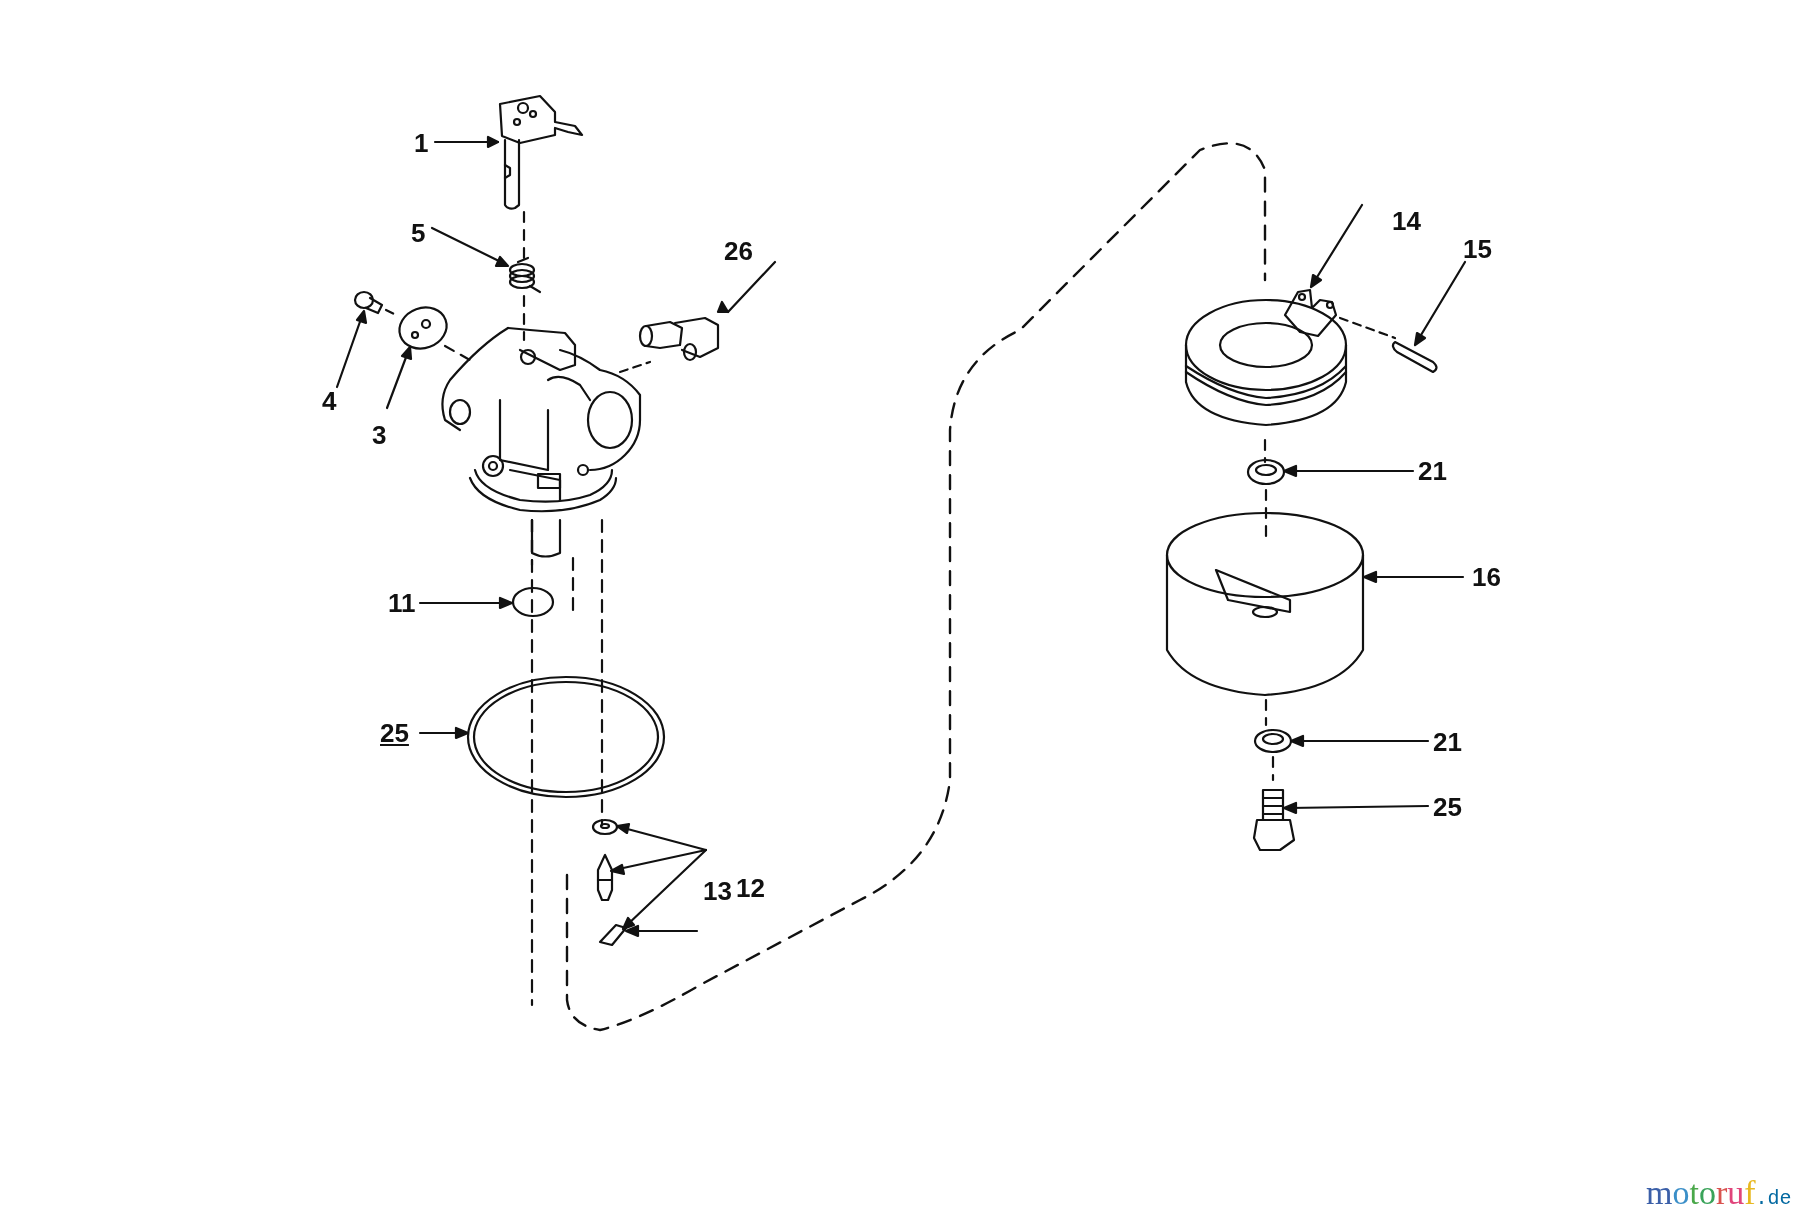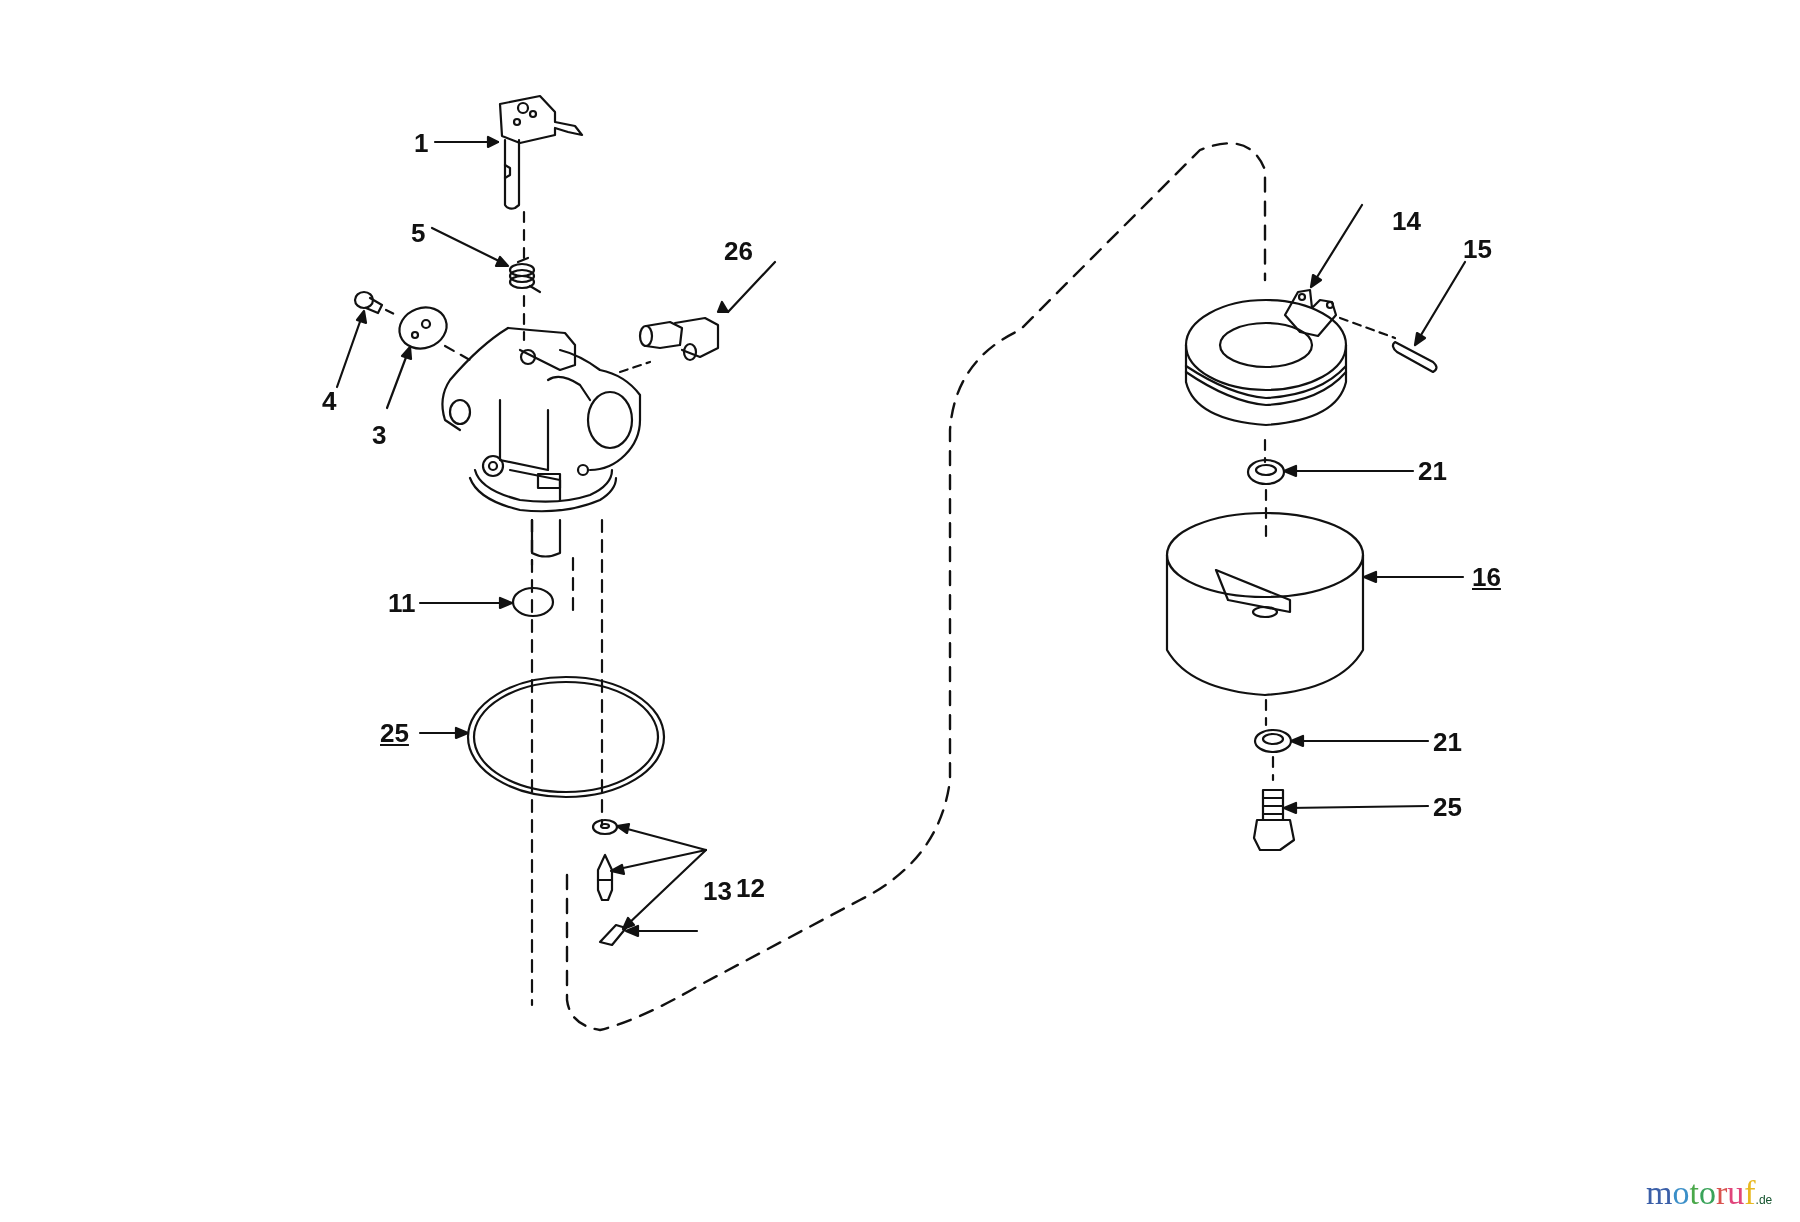--- a/index.html
+++ b/index.html
@@ -1,21 +1,21 @@
 <!DOCTYPE html>
 <html><head>
 <meta charset="utf-8">
 <style>
   html,body{margin:0;padding:0;background:#ffffff;}
   body{width:1800px;height:1222px;position:relative;overflow:hidden;font-family:"Liberation Sans",sans-serif;}
   #diagram{position:absolute;left:0;top:0;width:1800px;height:1222px;}
   .lbl{position:absolute;font-family:"Liberation Sans",sans-serif;font-weight:bold;font-size:26px;color:#111;line-height:1;}
   .wm{position:absolute;left:1646px;top:1176px;font-family:"Liberation Serif",serif;font-size:34px;letter-spacing:0px;line-height:1;}
   .wm span{display:inline-block;}
-  .wm .de{font-size:12px;color:#14532d;font-family:Liberation Sans, sans-serif;}
+  .wm .de{font-size:20px;color:#0369a1;font-family:Liberation Mono, monospace;}
 </style>
 </head>
 <body>
 
 <div id="diagram">
 <svg width="1800" height="1222" viewBox="0 0 1800 1222" xmlns="http://www.w3.org/2000/svg">
   <g fill="none" stroke="#111" stroke-width="2.2" stroke-linecap="round" stroke-linejoin="round">
 
     <path d="M567 875 L567 1000 Q570 1025 600 1030 Q640 1020 700 985 L860 900 Q940 860 950 780 L950 430 Q955 360 1020 330 L1200 150 Q1250 130 1265 170 L1265 280" stroke-dasharray="14 10" stroke-width="2.4"></path>
 
@@ -187,20 +187,20 @@
 <div class="lbl" style="left:724px;top:238px;">26</div>
 <div class="lbl" style="left:322px;top:388px;">4</div>
 <div class="lbl" style="left:372px;top:422px;">3</div>
 <div class="lbl" style="left:388px;top:590px;">11</div>
 <div class="lbl" style="left:380px;top:720px;text-decoration:underline;">25</div>
 <div class="lbl" style="left:736px;top:838px;margin-top:37px;">12</div>
 <div class="lbl" style="left:703px;top:878px;">13</div>
 <div class="lbl" style="left:1392px;top:180px;margin-top:28px;">14</div>
 <div class="lbl" style="left:1463px;top:236px;text-align:center;">15</div>
 <div class="lbl" style="left:1418px;top:458px;">21</div>
-<div class="lbl" style="left:1472px;top:564px;text-decoration:underline;">16</div>
+<div class="lbl" style="left:1472px;top:564px;">16</div>
 <div class="lbl" style="left:1433px;top:729px;">21</div>
 <div class="lbl" style="left:1433px;top:794px;">25</div>
 </div>
 
 <div class="wm">
   <span style="color:#3b5fa8">m</span><span style="color:#3b8fc8">o</span><span style="color:#4aa84a">t</span><span style="color:#3aa35a">o</span><span style="color:#d9534f">r</span><span style="color:#e0457b">u</span><span style="color:#e8b820">f</span><span class="de">.de</span>
 </div>
 
 </body></html>

